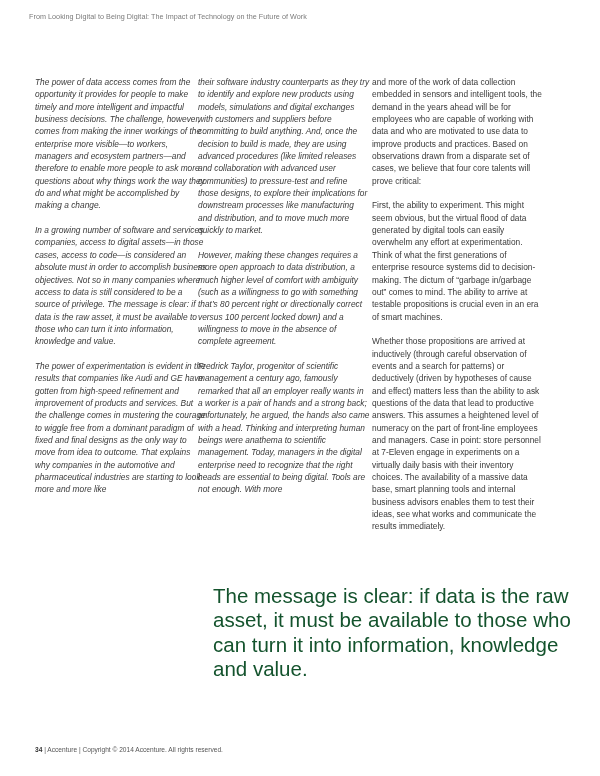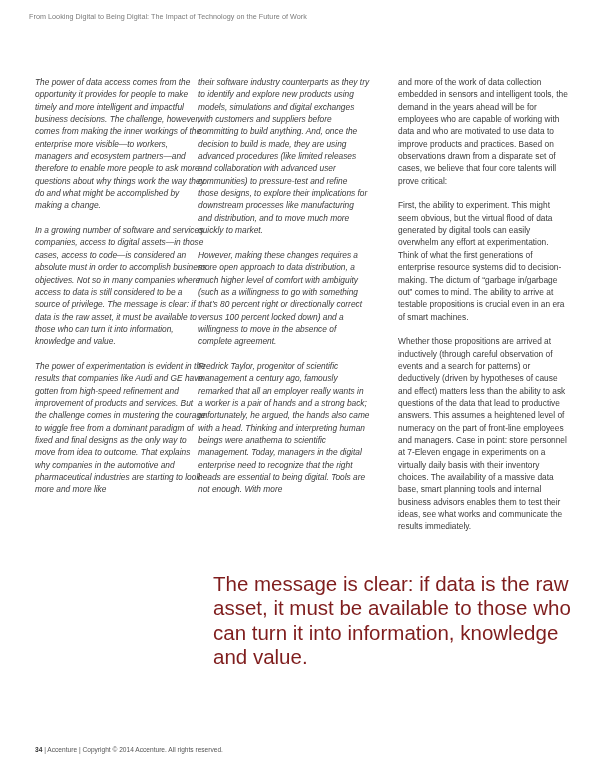--- a/index.html
+++ b/index.html
@@ -2,23 +2,23 @@
 <html><head>
   <meta charset="utf-8">
   <style>
     html, body { margin: 0; padding: 0; background: #ffffff; }
     body { width: 600px; height: 776px; position: relative; overflow: hidden; font-family: "Liberation Sans", sans-serif; color: #3c3c3c; }
     .running-head { position: absolute; left: 29px; top: 12px; font-size: 7.2px; color: #7a7a7a; letter-spacing: 0.05px; }
     .col { position: absolute; top: 76px; width: 172px; font-size: 8.35px; line-height: 12.35px; color: #3a3a3a; }
     .col p { margin: 0 0 12.35px 0; }
     .col1 { left: 35px; font-style: italic; }
     .col2 { left: 198px; font-style: italic; }
-    .col3 { left: 398px; }
+    .col3 { left: 372px; }
     .section-heading { color: #6aae5f; font-size: 15.5px; line-height: 18px; margin: 12px 0 10px 0; font-weight: normal; }
-    .pull-quote { position: absolute; left: 213px; top: 572px; width: 380px; font-size: 20.5px; line-height: 24.3px; color: #7f1d1d; }
+    .pull-quote { position: absolute; left: 213px; top: 584px; width: 380px; font-size: 20.5px; line-height: 24.3px; color: #14532d; }
     .footer { position: absolute; left: 35px; top: 746px; font-size: 6.6px; color: #555; }
     .footer b { color: #333; }
   </style>
 </head>
 <body>
 
 <div class="running-head">From Looking Digital to Being Digital: The Impact of Technology on the Future of Work</div>
 
 <div class="col col1">
   <p>The power of data access comes from the opportunity it provides for people to make timely and more intelligent and impactful business decisions. The challenge, however, comes from making the inner workings of the enterprise more visible—to workers, managers and ecosystem partners—and therefore to enable more people to ask more questions about why things work the way they do and what might be accomplished by making a change.</p>

